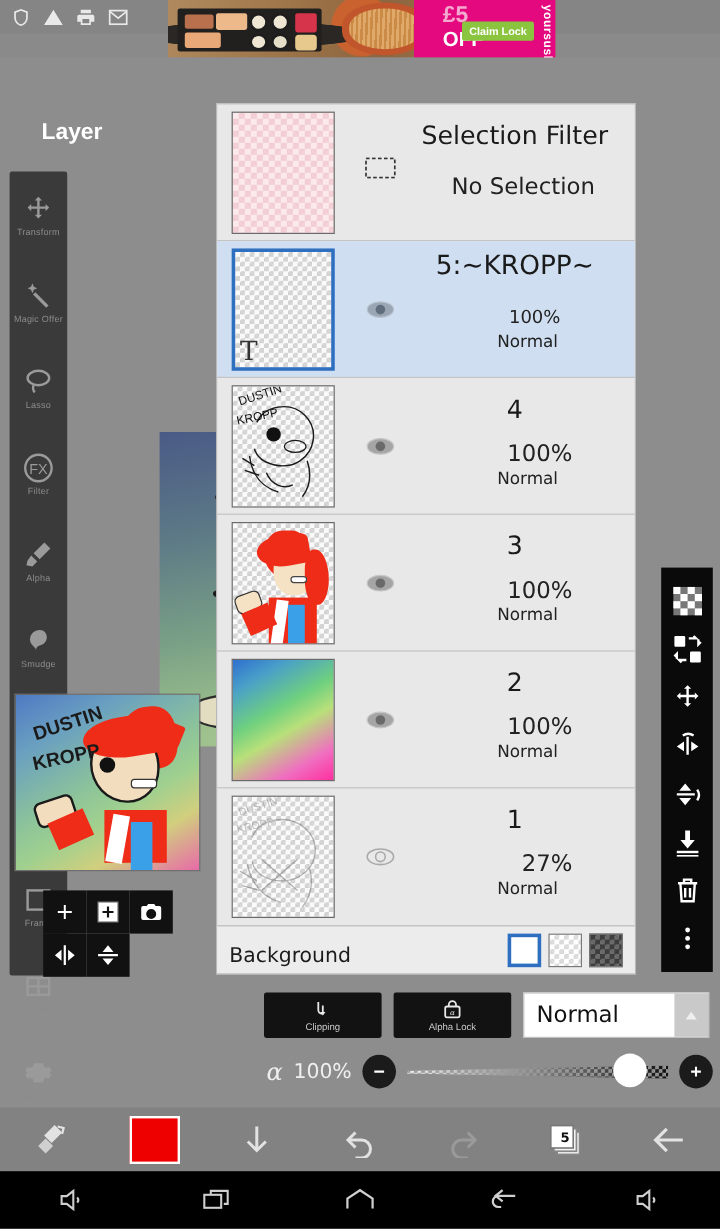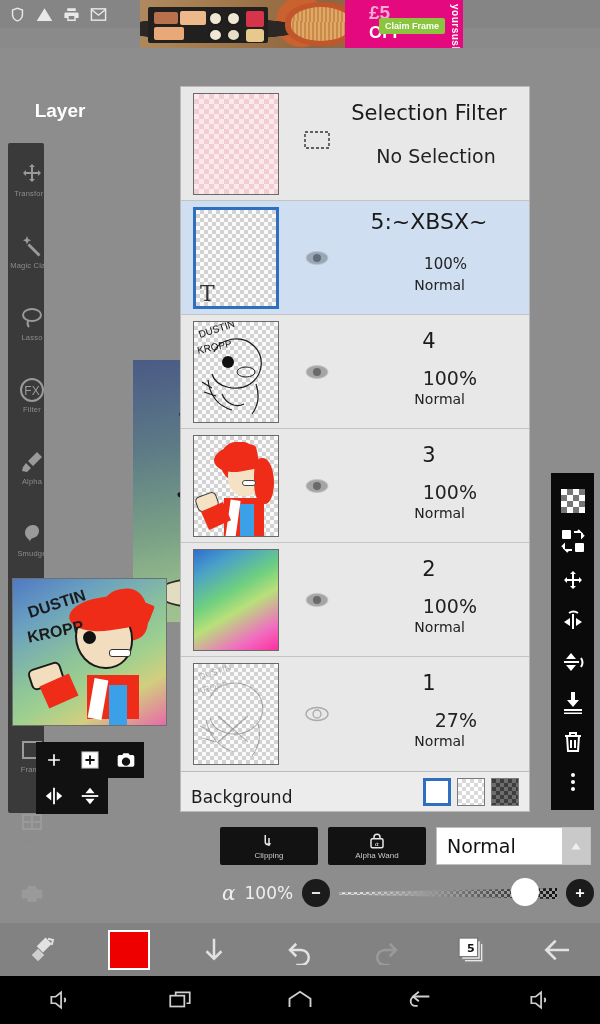--- a/index.html
+++ b/index.html
@@ -71,21 +71,21 @@
   .app-bg { position:absolute; top:48px; left:0; width:600px; height:875px; background:#8d8d8d; }
   .canvas-art {
     position:absolute; left:133px; top:312px; width:257px; height:262px;
     background: linear-gradient(170deg,#4a5a86 0%, #5d7a86 30%, #79a086 58%, #9bbf8c 80%, #a9c795 100%);
     overflow:hidden;
   }
   .canvas-art .stroke { position:absolute; background:#1b1b1b; }
 
   
   .rail {
-    position:absolute; left:8px; top:143px; width:36px; height:670px;
+    position:absolute; left:8px; top:143px; width:48px; height:670px;
     background:#3a3a3a; border-radius:2px; z-index:20;
   }
   .tool { width:48px; height:72px; display:flex; flex-direction:column;
     align-items:center; justify-content:center; gap:2px; }
   .tool .ti { width:26px; height:26px; color:#9a9a9a; display:flex; align-items:center; justify-content:center; }
   .tool .tl { font-size:7.5px; color:#8c8c8c; font-family:"Liberation Sans", sans-serif; letter-spacing:.2px; }
   .panel-title {
     position:absolute; left:0; top:100px; width:120px; text-align:center;
     color:#fff; font-size:19px; font-weight:bold; z-index:21;
     font-family:"Liberation Sans", sans-serif;
@@ -271,21 +271,21 @@
         <div class="sushi" style="left:98px;top:22px;width:18px;height:13px;background:#e7c98e;border-radius:3px;"></div>
         <div class="sushi" style="left:6px;top:20px;width:30px;height:13px;background:#e9a878;"></div>
       </div>
       <div class="ad-bowl"></div>
     </div>
     <div class="ad-pink"></div>
     <div class="ad-5off">
       <span>£5</span>
       <span class="off">OFF</span>
     </div>
-    <div class="ad-claim">Claim Frame</div>
+    <div class="ad-claim">Claim Lock</div>
     <div class="ad-brand">yoursushi</div>
   </div>
 
   <div class="panel-title">Layer</div>
 
   <div class="rail">
     <div class="tool">
       <span class="ti">
         <svg width="24" height="24" viewBox="0 0 24 24" fill="currentColor">
             <path d="M12 2l3 3h-2v5h5V8l3 3-3 3v-2h-5v5h2l-3 3-3-3h2v-5H6v2l-3-3 3-3v2h5V5H9l3-3z"></path>
@@ -293,21 +293,21 @@
       </span>
       <span class="tl">Transform</span>
     </div>
     <div class="tool">
       <span class="ti">
         <svg width="24" height="24" viewBox="0 0 24 24" fill="currentColor">
             <path d="M7 2l1.2 3L11 6.2 8.2 7.4 7 10.4 5.8 7.4 3 6.2 5.8 5 7 2z"></path>
             <path d="M9.5 9.5l11 11-2 2-11-11z"></path>
           </svg>
       </span>
-      <span class="tl">Magic Claim</span>
+      <span class="tl">Magic Offer</span>
     </div>
     <div class="tool">
       <span class="ti">
         <svg width="24" height="24" viewBox="0 0 24 24" fill="none" stroke="currentColor" stroke-width="2">
             <ellipse cx="12" cy="9" rx="9" ry="6"></ellipse>
             <path d="M8 15c-1 3 0 5 1 6"></path>
           </svg>
       </span>
       <span class="tl">Lasso</span>
     </div>
@@ -511,21 +511,21 @@
       <div class="thumb ck-gray sel-th">
         <span class="tmark">T</span>
       </div>
       <span class="eye" style="top:48px;">
         <svg width="26" height="18" viewBox="0 0 26 18">
             <ellipse cx="13" cy="9" rx="11" ry="6.5" fill="#9aa6b4"></ellipse>
             <circle cx="13" cy="9" r="4" fill="#5f6d7d"></circle>
             <ellipse cx="13" cy="9" rx="11" ry="6.5" fill="none" stroke="#b9c4d0"></ellipse>
           </svg>
       </span>
-      <div class="lbl-name">5:~XBSX~</div>
+      <div class="lbl-name">5:~KROPP~</div>
       <div class="lbl-sub">100%</div>
       <div class="lbl-bm">Normal</div>
     </div>
 
     <div class="lrow">
       <div class="thumb ck-gray">
         <svg width="84" height="100" viewBox="0 0 84 100" style="position:absolute;left:0;top:0;">
           <g fill="none" stroke="#1b1b1b" stroke-width="1.2">
             <path d="M20 30c6-14 28-18 40-6s8 30-4 38-34 4-38-10"></path>
             <path d="M14 58c2 16 10 26 24 30M62 62c4 12 2 22-4 30"></path>
@@ -629,21 +629,21 @@
           <path d="M12 8v9"></path>
         </svg>
       <span class="bl">Clipping</span>
     </div>
     <div class="bbtn">
       <svg width="18" height="18" viewBox="0 0 24 24">
           <rect x="4" y="9" width="16" height="12" rx="2" fill="none" stroke="#e8e8e8" stroke-width="2"></rect>
           <path d="M8 9V7a4 4 0 0 1 8 0v2" fill="none" stroke="#e8e8e8" stroke-width="2"></path>
           <text x="12" y="18" font-size="8" fill="#e8e8e8" font-family="DejaVu Serif" font-style="italic" text-anchor="middle">α</text>
         </svg>
-      <span class="bl">Alpha Wand</span>
+      <span class="bl">Alpha Lock</span>
     </div>
     <div class="dd">
       <span class="ddv">Normal</span>
       <span class="ddb">
         <svg width="14" height="14" viewBox="0 0 24 24" fill="#efefef">
             <path d="M12 7l8 11H4z"></path>
           </svg>
       </span>
     </div>
   </div>

